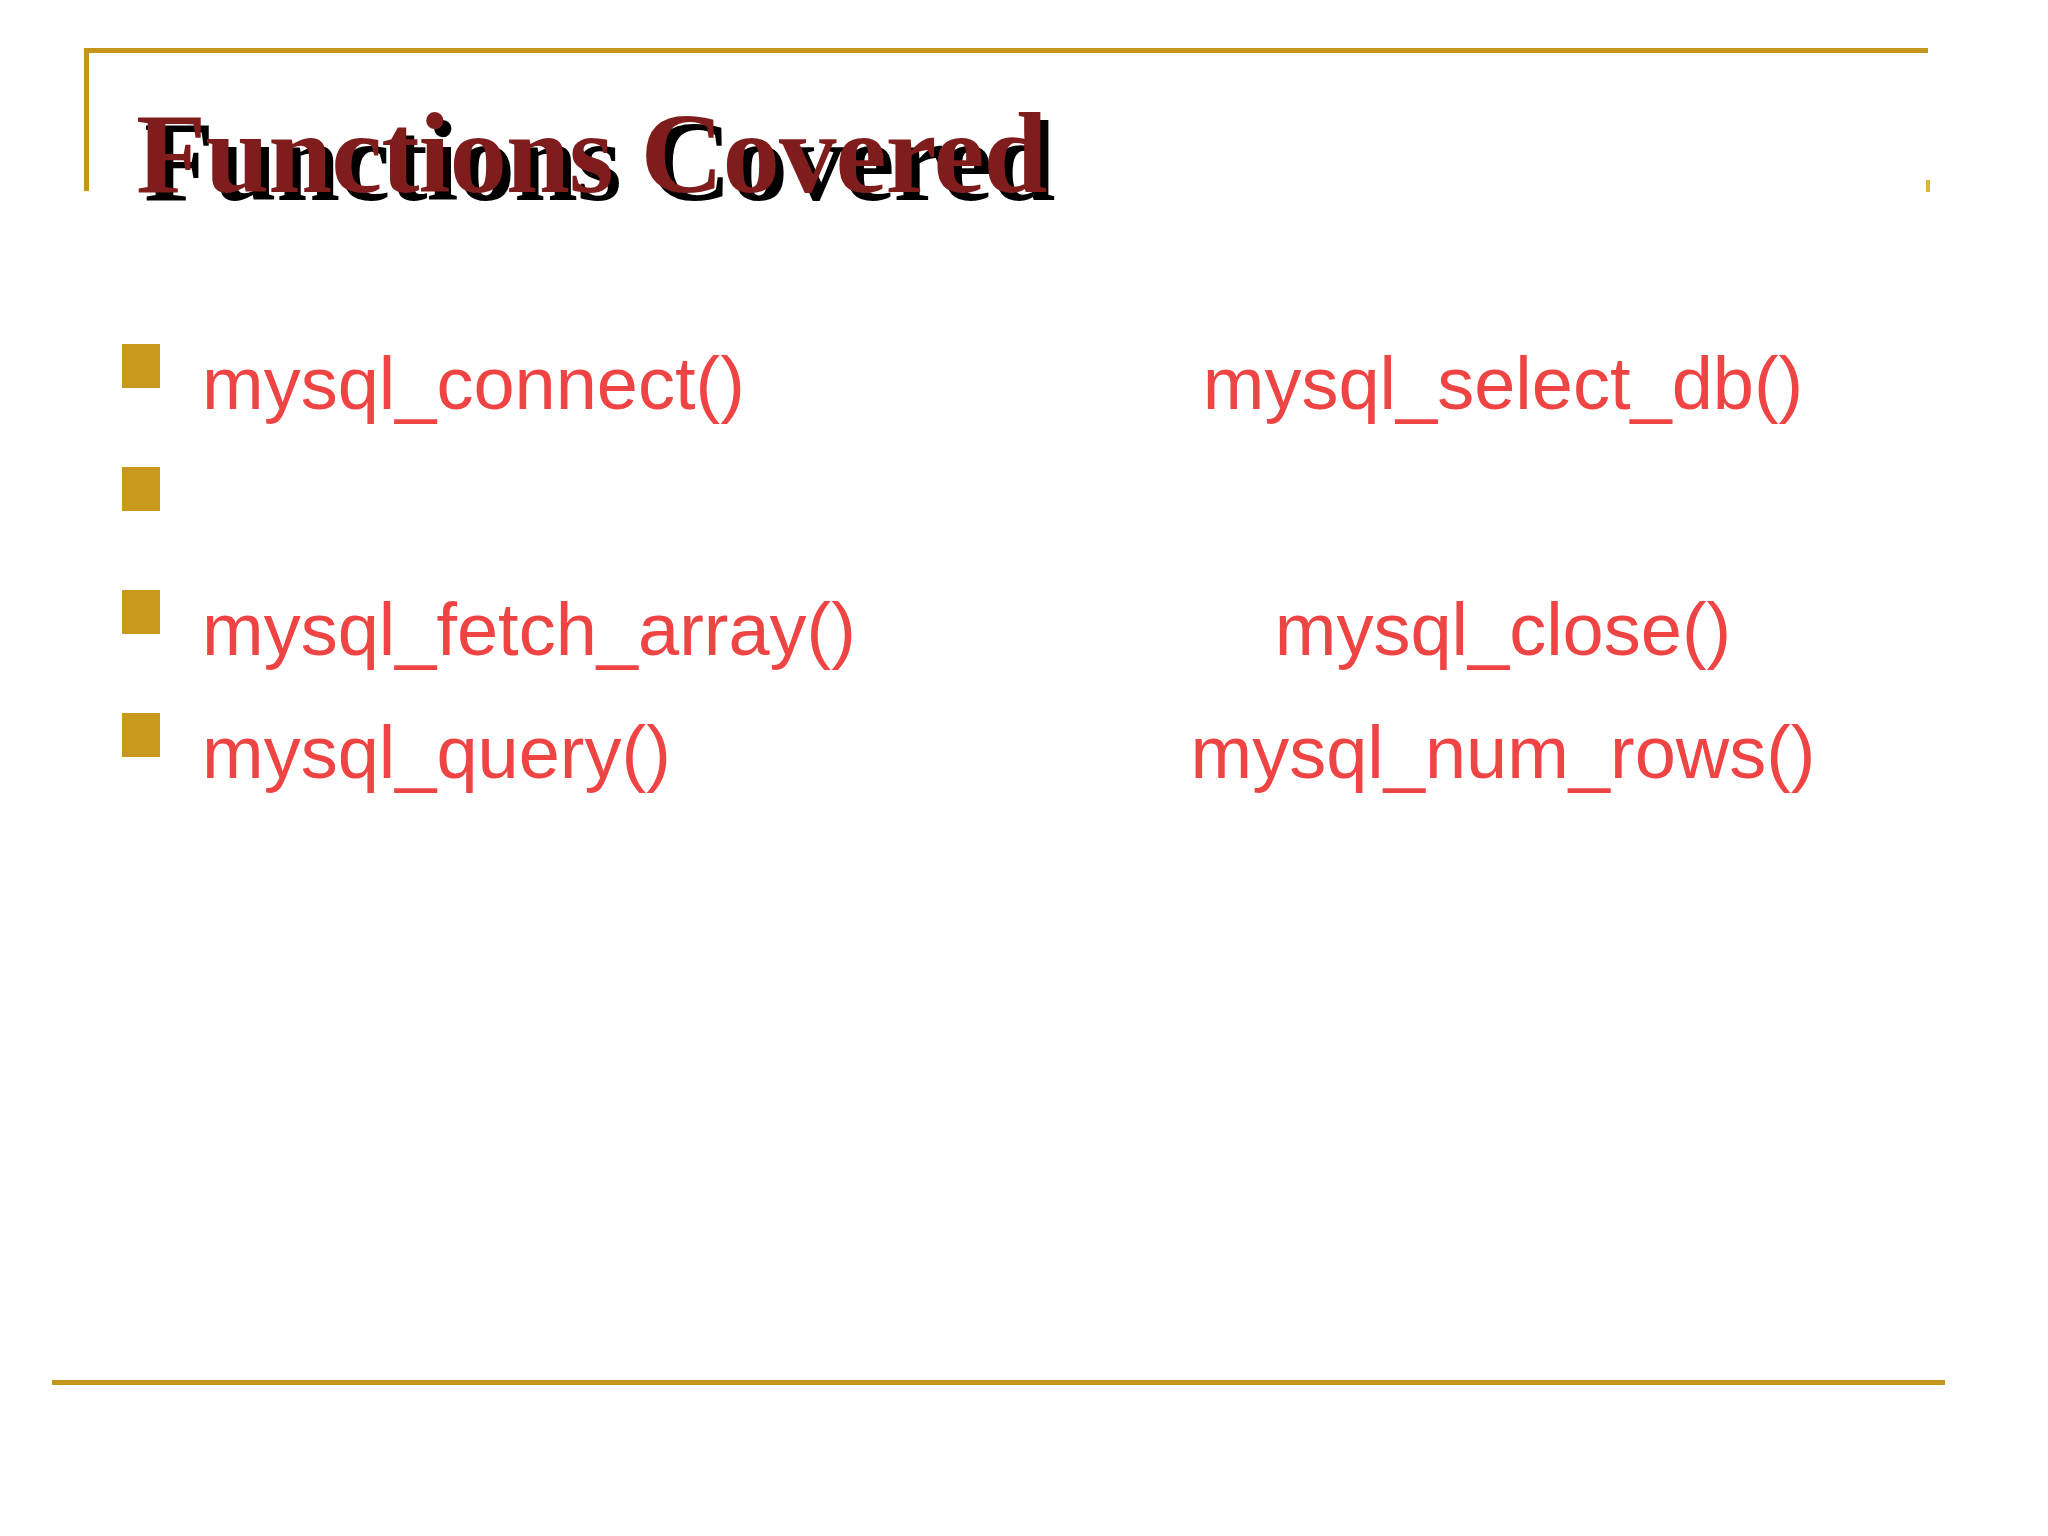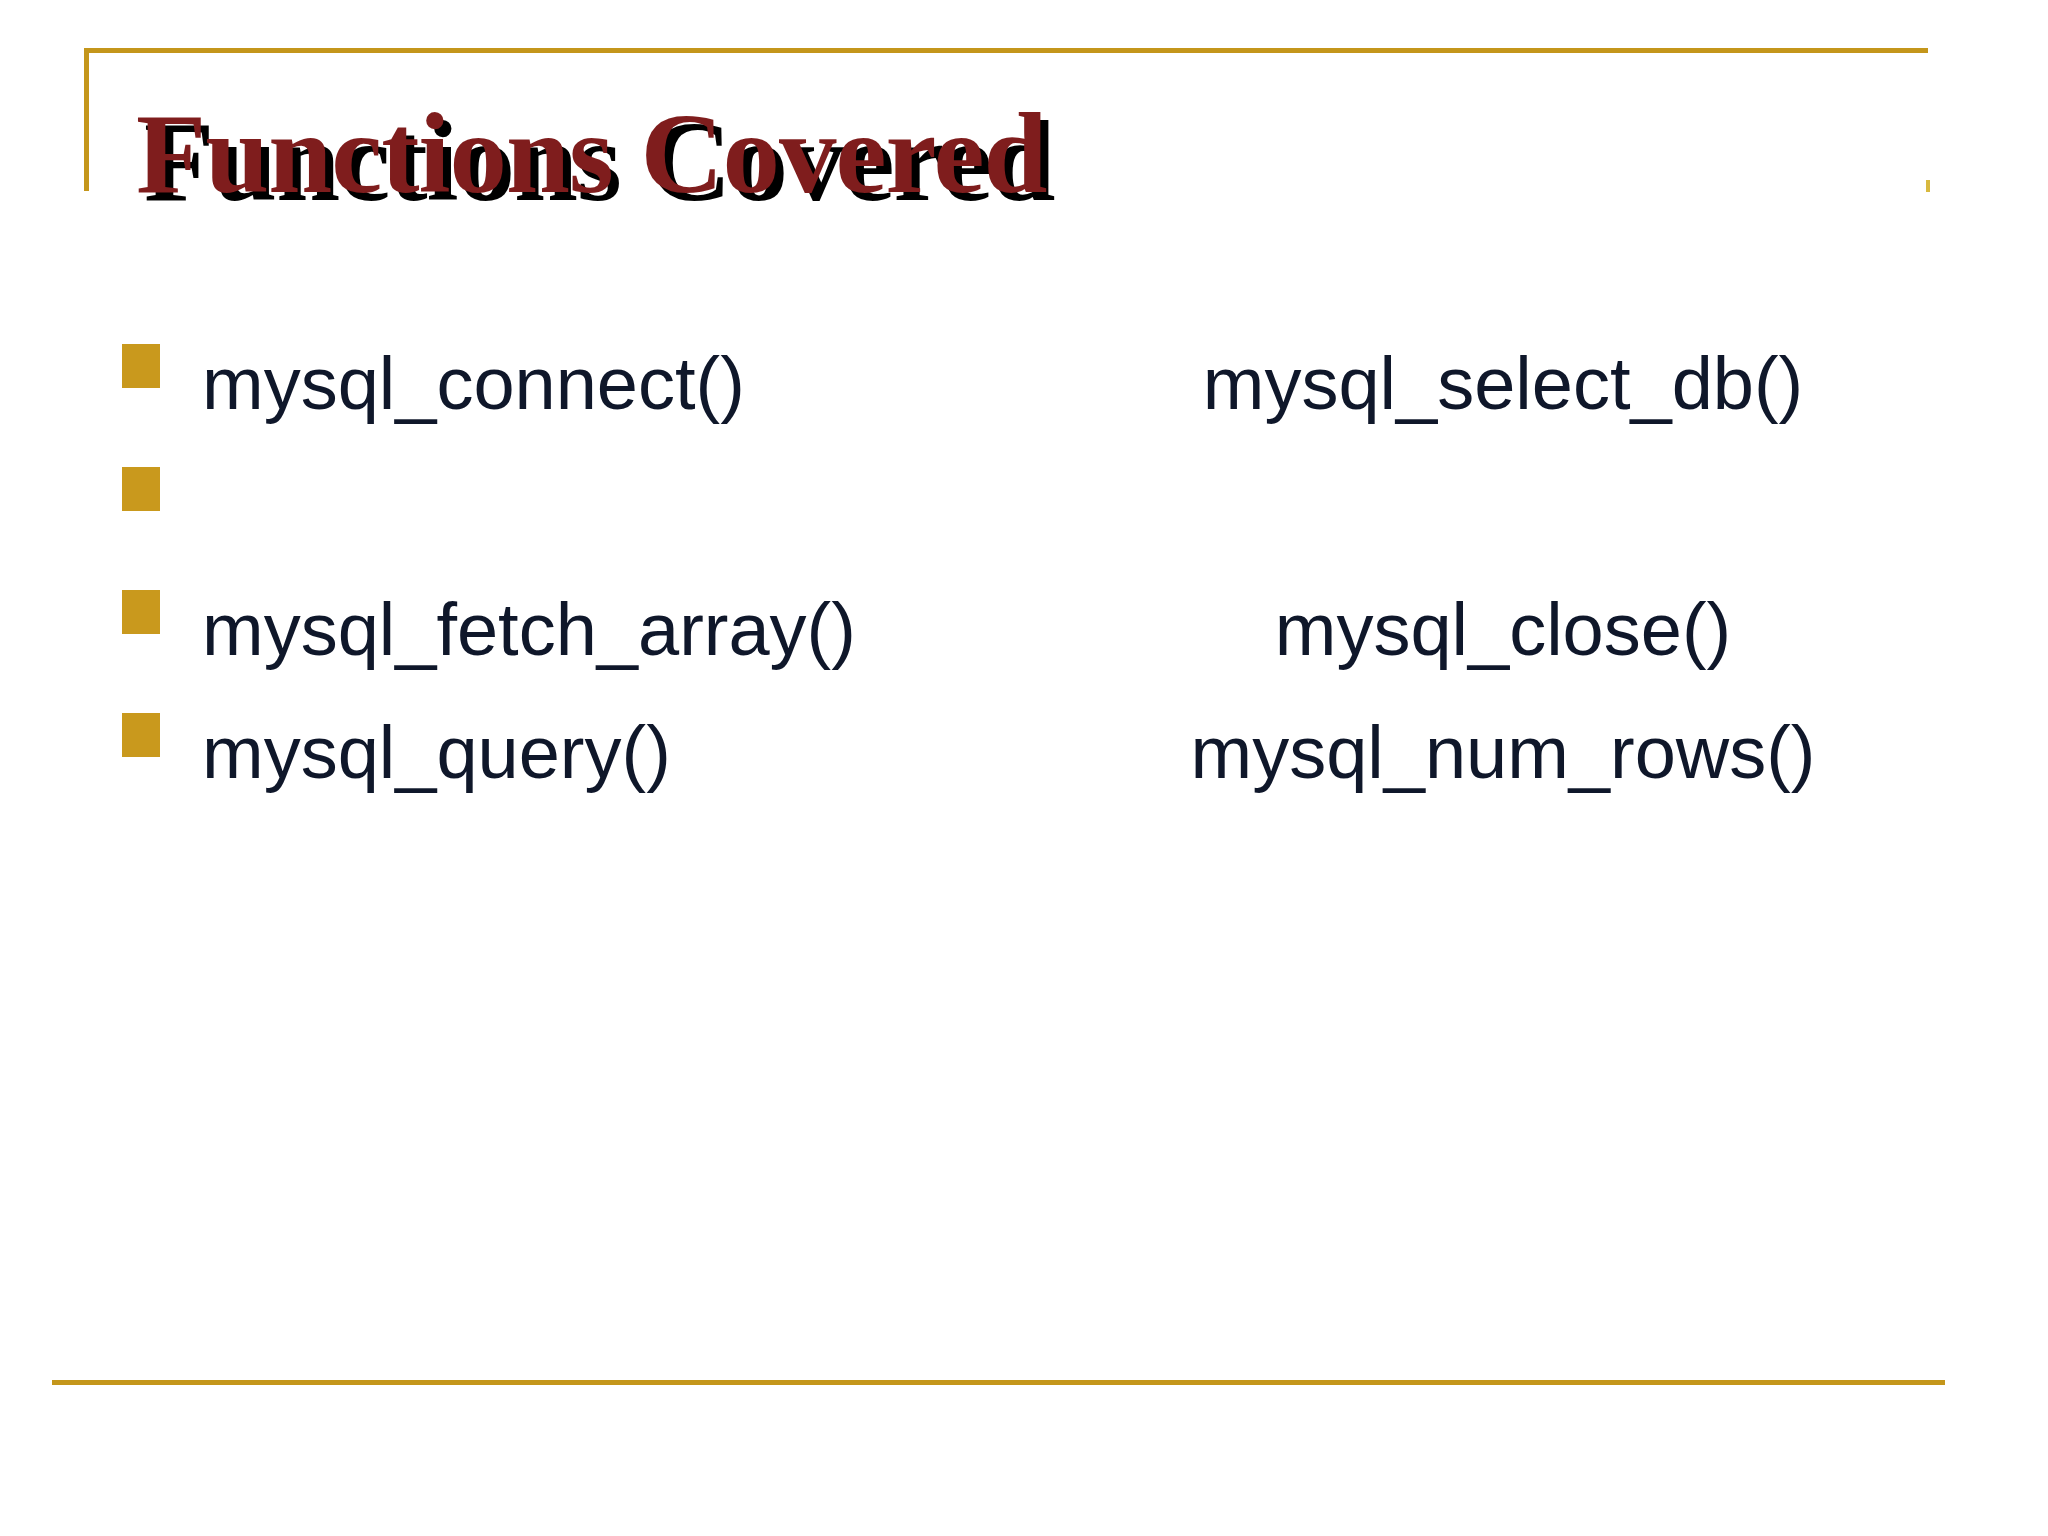--- a/index.html
+++ b/index.html
@@ -82,21 +82,21 @@
   .bullet {
     flex: 0 0 auto;
     width: 38px;
     height: 44px;
     margin-top: 22px;
     background: #C9991D;
   }
   .cell {
     font-size: 74px;
     line-height: 123px;
-    color: #0f172a;
+    color: #ef4444;
     white-space: nowrap;
   }
   .cell.left {
     margin-left: 42px;
     width: 892px;
   }
   .cell.right {
     flex: 1 1 auto;
     text-align: center;
   }

